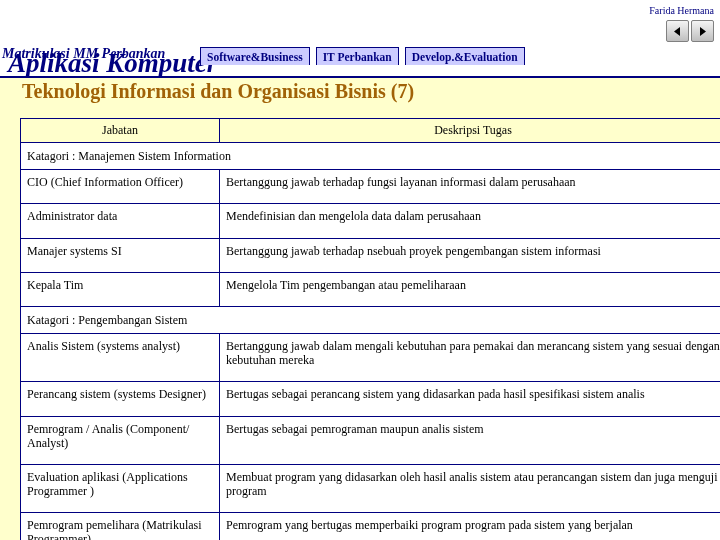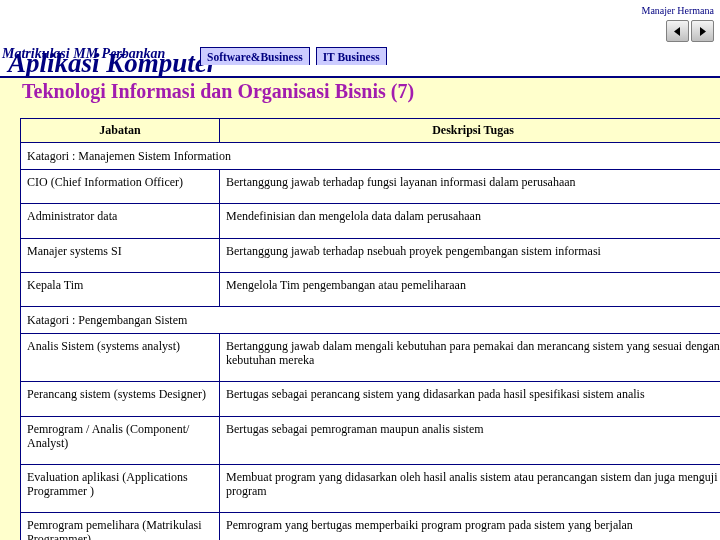--- a/index.html
+++ b/index.html
@@ -107,21 +107,21 @@
   }
 
   
   .slide-title {
     position: absolute;
     left: 22px;
     top: 80px;
     font-family: "Liberation Serif", serif;
     font-weight: bold;
     font-size: 20px;
-    color: #a21caf;
+    color: #a16207;
     white-space: nowrap;
   }
 
   .table-wrap {
     position: absolute;
     left: 20px;
     top: 118px;
     width: 680px;
   }
   table.content {
@@ -134,59 +134,60 @@
     border: 1px solid #000080;
     vertical-align: top;
     font-family: "Liberation Serif", serif;
     font-size: 12px;
     color: #000000;
     padding: 5px 6px 14px 6px;
     line-height: 1.18;
   }
   table.content th {
     background: #ffffcc;
-    font-weight: bold;
+    font-weight: normal;
     text-align: center;
     font-size: 12px;
     color: #000000;
     padding: 4px 6px 5px 6px;
   }
   td.col1 { width: 186px; }
   td.col2 { width: 494px; }
   th.col1 { width: 186px; }
   th.col2 { width: 494px; }
   tr.category td {
     font-size: 12px;
     padding: 6px 6px 6px 6px;
   }
 </style>
 </head>
 <body>
 
 <div class="header">
   <div class="title-main">Aplikasi Komputer</div>
   <div class="title-sub">Matrikulasi MM Perbankan</div>
-  <div class="author">Manajer Hermana</div>
+  <div class="author">Farida Hermana</div>
 
   <div class="navarrows">
     <div class="arrow-btn">
       <svg width="11" height="11" viewBox="0 0 11 11">
         <polygon points="8,1 8,10 2,5.5" fill="#000000"></polygon>
       </svg>
     </div>
     <div class="arrow-btn">
       <svg width="11" height="11" viewBox="0 0 11 11">
         <polygon points="3,1 3,10 9,5.5" fill="#000000"></polygon>
       </svg>
     </div>
   </div>
 
   <div class="tabbar">
     <div class="tab">Software&amp;Business</div>
-    <div class="tab">IT Business</div>
+    <div class="tab">IT Perbankan</div>
+    <div class="tab">Develop.&amp;Evaluation</div>
   </div>
 </div>
 
 <div class="slide-title">Teknologi Informasi dan Organisasi Bisnis (7)</div>
 
 <div class="table-wrap">
   <table class="content">
     <thead>
       <tr>
         <th class="col1">Jabatan</th>

